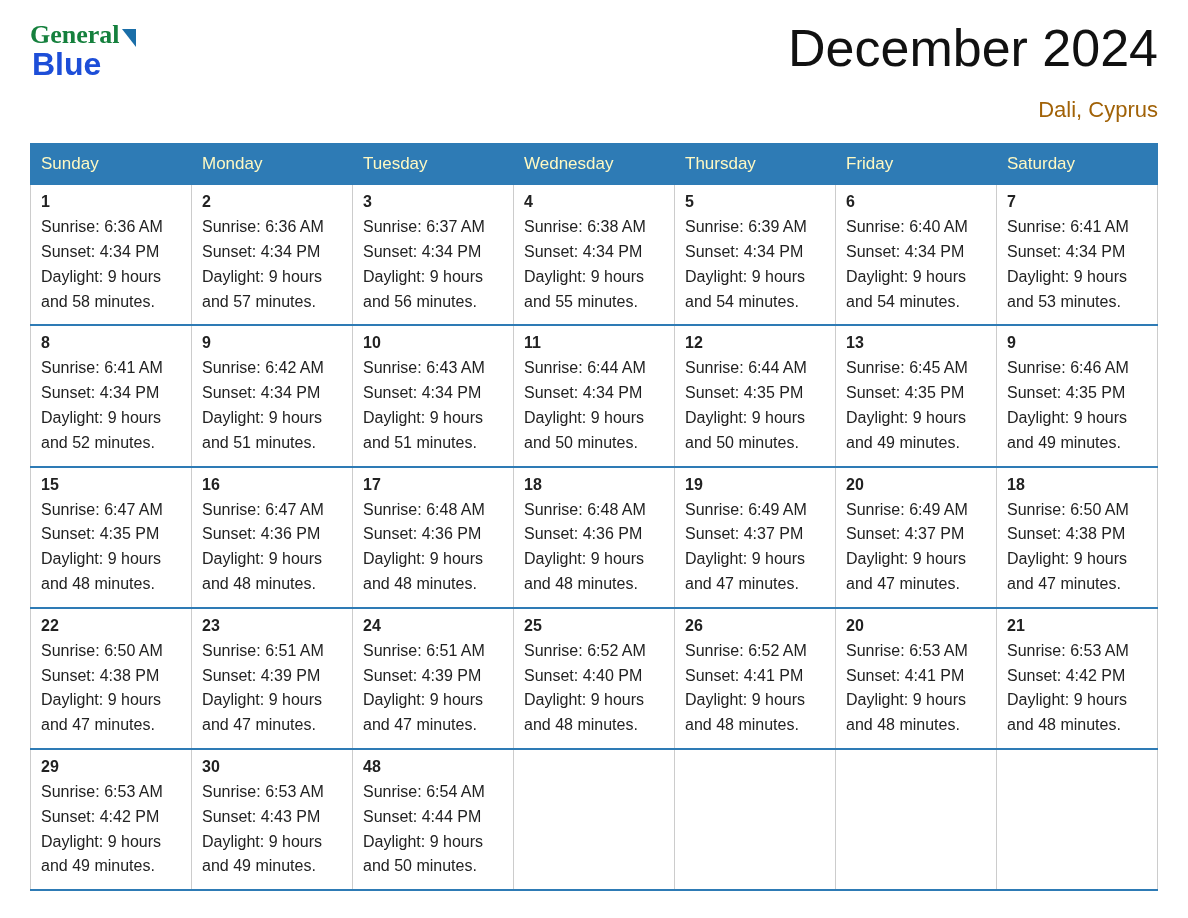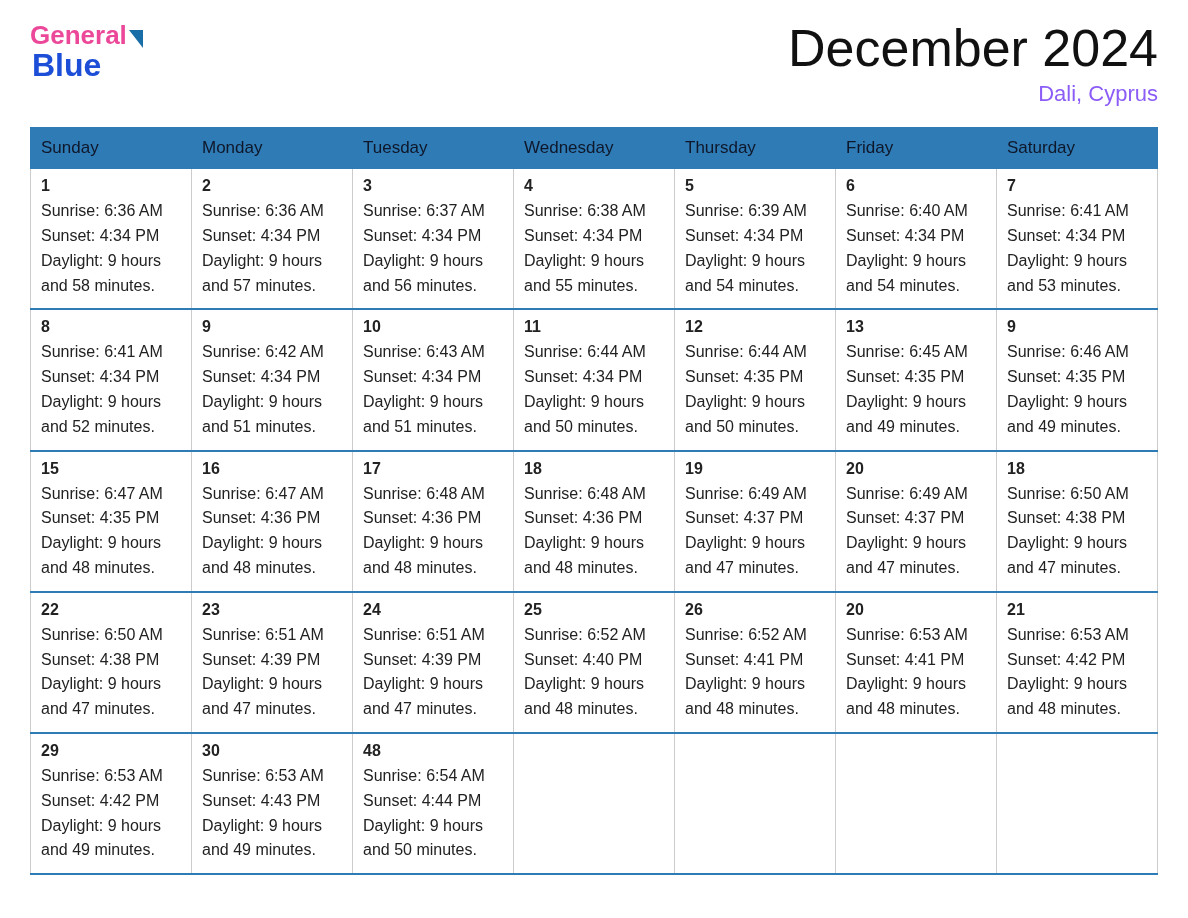--- a/index.html
+++ b/index.html
@@ -21,21 +21,21 @@
       flex-direction: column;
       align-items: flex-start;
     }
     .logo-text {
       display: flex;
       align-items: center;
       font-size: 26px;
       font-weight: bold;
       color: #333;
     }
-    .logo-general { color: #ec4899; }
+    .logo-general { color: #15803d; font-family: Liberation Serif, serif; }
     .logo-arrow {
       display: inline-block;
       width: 0;
       height: 0;
       border-left: 14px solid transparent;
       border-right: 0px solid transparent;
       border-top: 18px solid #1a6ea8;
       margin-left: 2px;
       margin-right: 2px;
       position: relative;
@@ -45,30 +45,30 @@
     .title-area { text-align: right; }
     .month-title {
       font-size: 52px;
       font-weight: normal;
       color: #111;
       line-height: 1.1;
       margin-left: 32px;
     }
     .location {
       font-size: 22px;
-      color: #8b5cf6;
-      margin-top: 4px;
+      color: #a16207;
+      margin-top: 20px;
     }
     .calendar {
       width: 100%;
       border-collapse: collapse;
     }
     .calendar th {
       background: #2e7bb5;
-      color: #0f172a;
+      color: #fef9c3;
       font-size: 17px;
       font-weight: normal;
       padding: 10px 10px;
       text-align: left;
       border: 1px solid #2e7bb5;
     }
     .calendar td {
       vertical-align: top;
       padding: 8px 10px 10px 10px;
       font-size: 13px;

